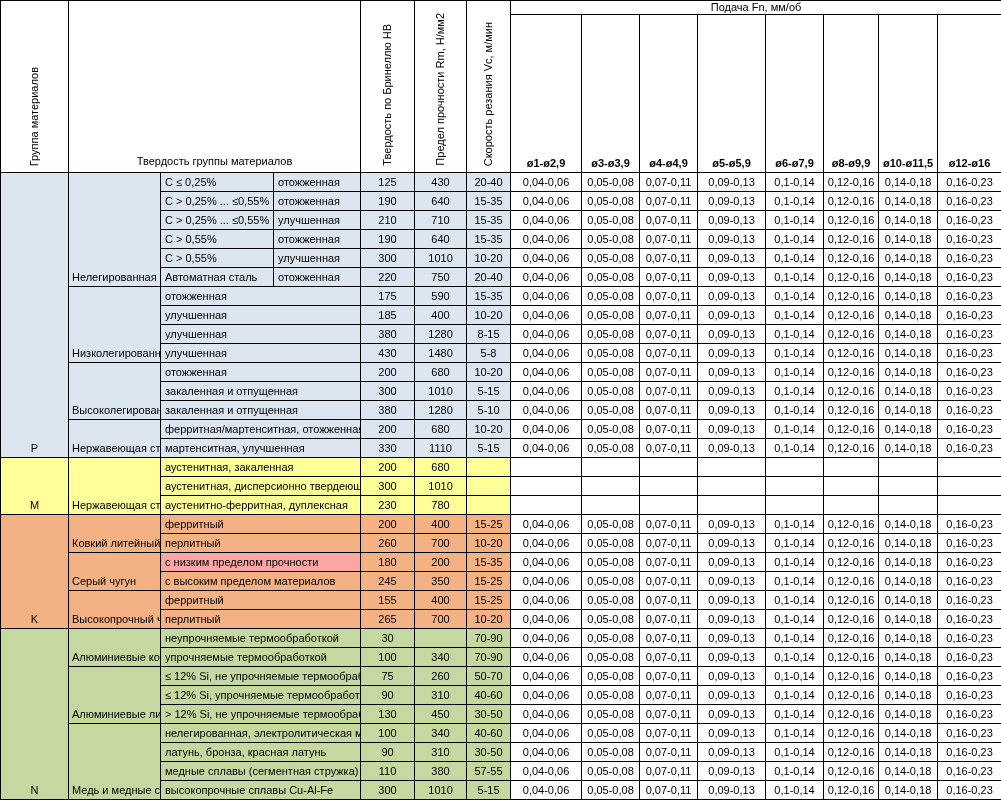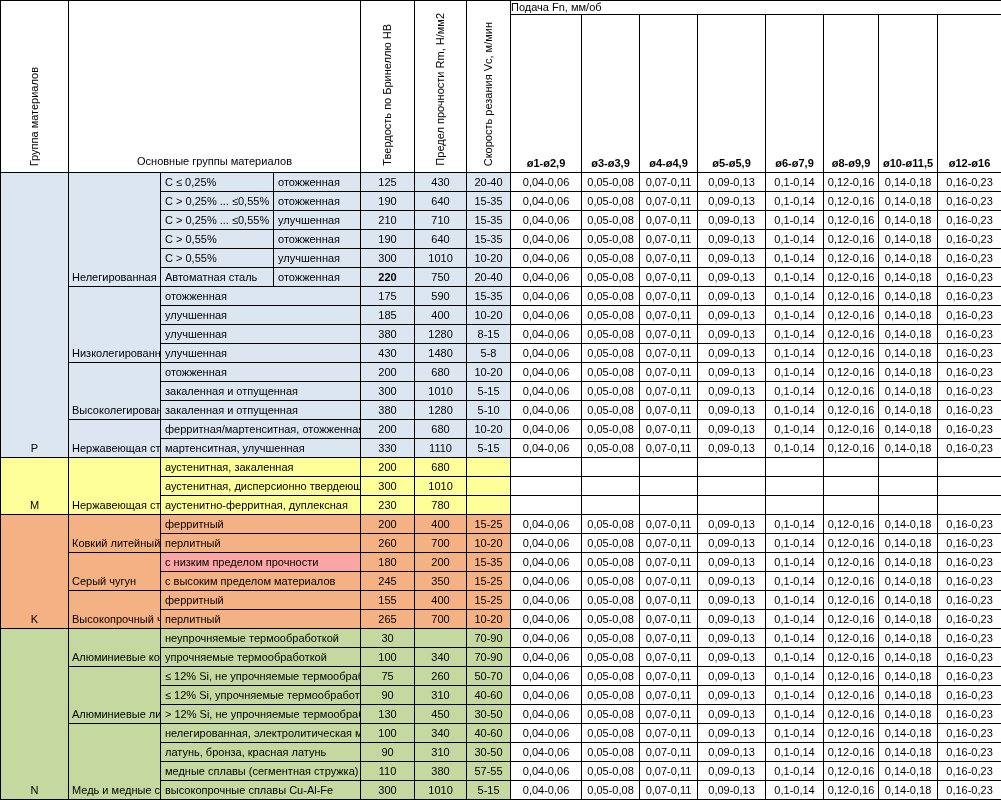--- a/index.html
+++ b/index.html
@@ -16,21 +16,21 @@
   th, td {
     border:1px solid #000;
     padding:0; margin:0;
     overflow:hidden; white-space:nowrap;
     box-sizing:border-box;
     font-weight:normal;
   }
   thead th { background:#fff; }
   tr.feed-title-row { height:14px; }
   tr.feed-cols-row { height:158px; }
-  .feed-title { text-align:left; vertical-align:middle; line-height:13px; }
+  .feed-title { text-align:center; vertical-align:middle; line-height:13px; }
   .feed-col-h { font-weight:bold; text-align:center; vertical-align:bottom; padding-bottom:3px; }
   .vhead { vertical-align:bottom; text-align:center; }
   .vhead .vtext {
     display:inline-block;
     writing-mode:vertical-rl;
     transform:rotate(180deg);
     padding:4px 0 5px 0;
     line-height:13px;
   }
   .main-head { vertical-align:bottom; text-align:center; padding-bottom:5px; }
@@ -62,21 +62,21 @@
       <col style="width:58px">
         <col style="width:55px">
         <col style="width:59px">
         <col style="width:64px">
     </colgroup>
     <thead>
       <tr class="feed-title-row">
         <th class="vhead" rowspan="2">
           <span class="vtext">Группа материалов</span>
         </th>
-        <th class="main-head" rowspan="2" colspan="3">Основные группы материалов</th>
+        <th class="main-head" rowspan="2" colspan="3">Твердость группы материалов</th>
         <th class="vhead" rowspan="2">
           <span class="vtext">Твердость по Бринеллю HB</span>
         </th>
         <th class="vhead" rowspan="2">
           <span class="vtext">Предел прочности Rm, Н/мм2</span>
         </th>
         <th class="vhead" rowspan="2">
           <span class="vtext">Скорость резания Vc, м/мин</span>
         </th>
         <th class="feed-title" colspan="8">Подача Fn, мм/об</th>
@@ -166,21 +166,21 @@
           <td class="feed-cell">0,07-0,11</td>
           <td class="feed-cell">0,09-0,13</td>
           <td class="feed-cell">0,1-0,14</td>
           <td class="feed-cell">0,12-0,16</td>
           <td class="feed-cell">0,14-0,18</td>
           <td class="feed-cell">0,16-0,23</td>
         </tr>
         <tr>
           <td class="desc-cell" style="background: rgb(220, 230, 241);">Автоматная сталь</td>
           <td class="desc-cell" style="background: rgb(220, 230, 241);">отожженная</td>
-          <td class="num-cell" style="background: rgb(220, 230, 241); font-weight: bold;">220</td>
+          <td class="num-cell" style="background: rgb(220, 230, 241);">220</td>
           <td class="num-cell" style="background: rgb(220, 230, 241);">750</td>
           <td class="num-cell" style="background: rgb(220, 230, 241);">20-40</td>
           <td class="feed-cell">0,04-0,06</td>
           <td class="feed-cell">0,05-0,08</td>
           <td class="feed-cell">0,07-0,11</td>
           <td class="feed-cell">0,09-0,13</td>
           <td class="feed-cell">0,1-0,14</td>
           <td class="feed-cell">0,12-0,16</td>
           <td class="feed-cell">0,14-0,18</td>
           <td class="feed-cell">0,16-0,23</td>

